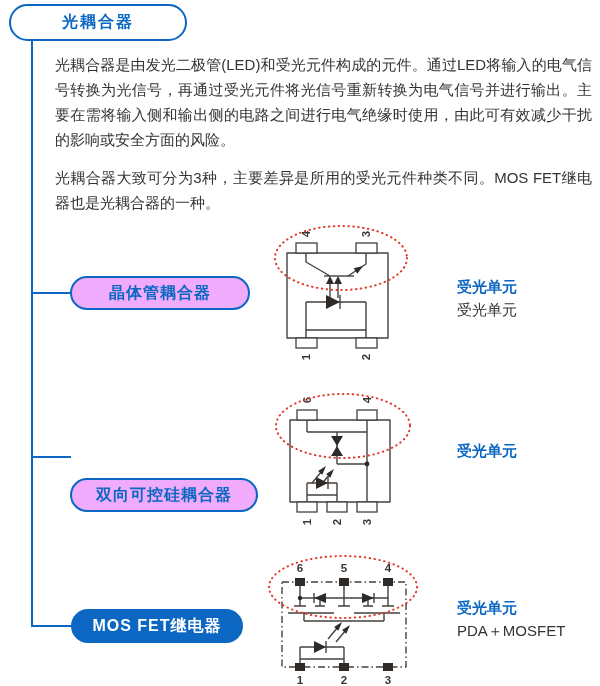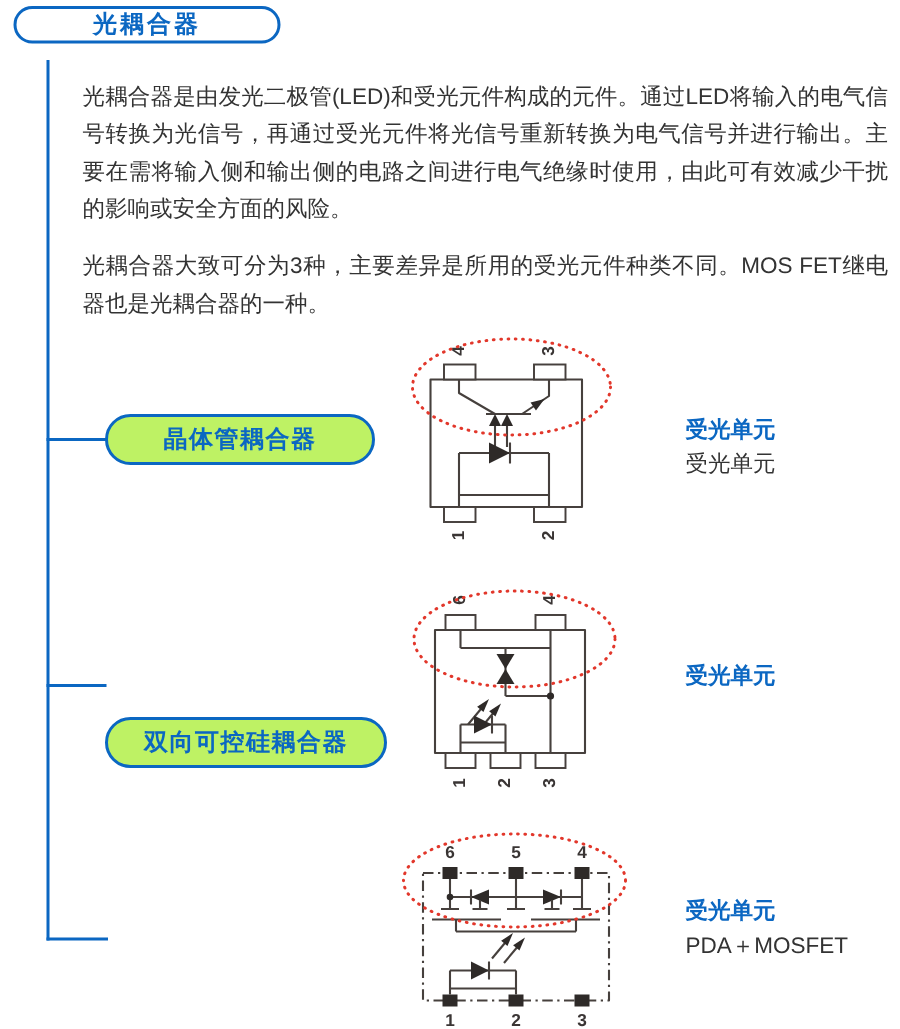--- a/index.html
+++ b/index.html
@@ -8,27 +8,27 @@
     font-family:"Liberation Sans","DejaVu Sans",sans-serif;color:#333;
   }
   
   .vline{position:absolute;left:31px;top:40px;width:2px;height:587px;background:#0b67c2;}
   .hline{position:absolute;height:2px;background:#0b67c2;}
   .hline.b1{left:31px;top:292px;width:40px;}
   .hline.b2{left:31px;top:456px;width:40px;}
   .hline.b3{left:31px;top:625px;width:41px;}
   
   .badge{
-    position:absolute;left:9px;top:4px;width:178px;height:25px;
+    position:absolute;left:9px;top:4px;width:178px;height:37px;
     border:2px solid #0b67c2;border-radius:19px;background:#fff;
     display:flex;align-items:center;justify-content:center;
     color:#0b67c2;font-size:16px;font-weight:bold;letter-spacing:2px;box-sizing:border-box;
   }
   .pill{
-    position:absolute;height:34px;border:2px solid #0b67c2;border-radius:17px;background:#bef264;
+    position:absolute;height:34px;border:2px solid #0b67c2;border-radius:17px;background:#f0abfc;
     display:flex;align-items:center;justify-content:center;
     color:#0b67c2;font-size:16px;font-weight:bold;letter-spacing:1px;box-sizing:border-box;
   }
   .pill.p1{left:70px;top:276px;width:180px;}
   .pill.p2{left:70px;top:440px;width:188px;margin-top:38px;}
   .pill.p3{left:71px;top:609px;width:172px;background:#0b67c2;color:#ffffff;}
   
   .intro{position:absolute;left:55px;top:52px;width:537px;font-size:15px;line-height:25px;text-align:justify;}
   .intro p{margin:0;}
   .intro p + p{margin-top:13px;}
@@ -71,20 +71,23 @@
     <p>光耦合器是由发光二极管(LED)和受光元件构成的元件。通过LED将输入的电气信号转换为光信号，再通过受光元件将光信号重新转换为电气信号并进行输出。主要在需将输入侧和输出侧的电路之间进行电气绝缘时使用，由此可有效减少干扰的影响或安全方面的风险。</p>
     <p>光耦合器大致可分为3种，主要差异是所用的受光元件种类不同。MOS FET继电器也是光耦合器的一种。</p>
   </div>
 
   <div class="pill p1">
     <span>晶体管耦合器</span>
   </div>
   <div class="pill p2">
     <span>双向可控硅耦合器</span>
   </div>
+  <div class="pill p3">
+    <span>MOS FET继电器</span>
+  </div>
 
   <svg class="diag d1" width="160" height="142" viewBox="0 0 160 142">
     <rect class="ln" x="27" y="31" width="101" height="85"></rect>
     <rect class="pin" x="36" y="21" width="21" height="10"></rect>
     <rect class="pin" x="96" y="21" width="21" height="10"></rect>
     <rect class="pin" x="36" y="116" width="21" height="10"></rect>
     <rect class="pin" x="96" y="116" width="21" height="10"></rect>
     <text class="num" x="46" y="12" text-anchor="middle" dominant-baseline="central" transform="rotate(-90 46 12)">4</text>
     <text class="num" x="106" y="12" text-anchor="middle" dominant-baseline="central" transform="rotate(-90 106 12)">3</text>
     <text class="num" x="46" y="135" text-anchor="middle" dominant-baseline="central" transform="rotate(-90 46 135)">1</text>

